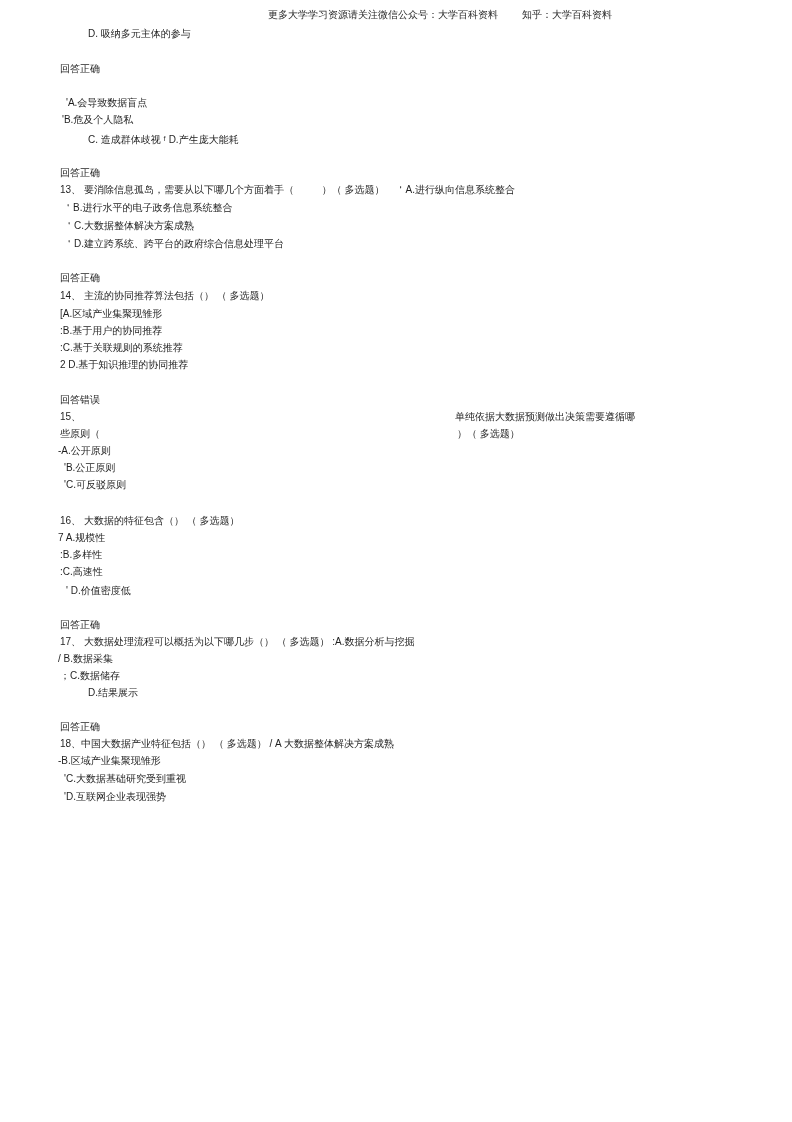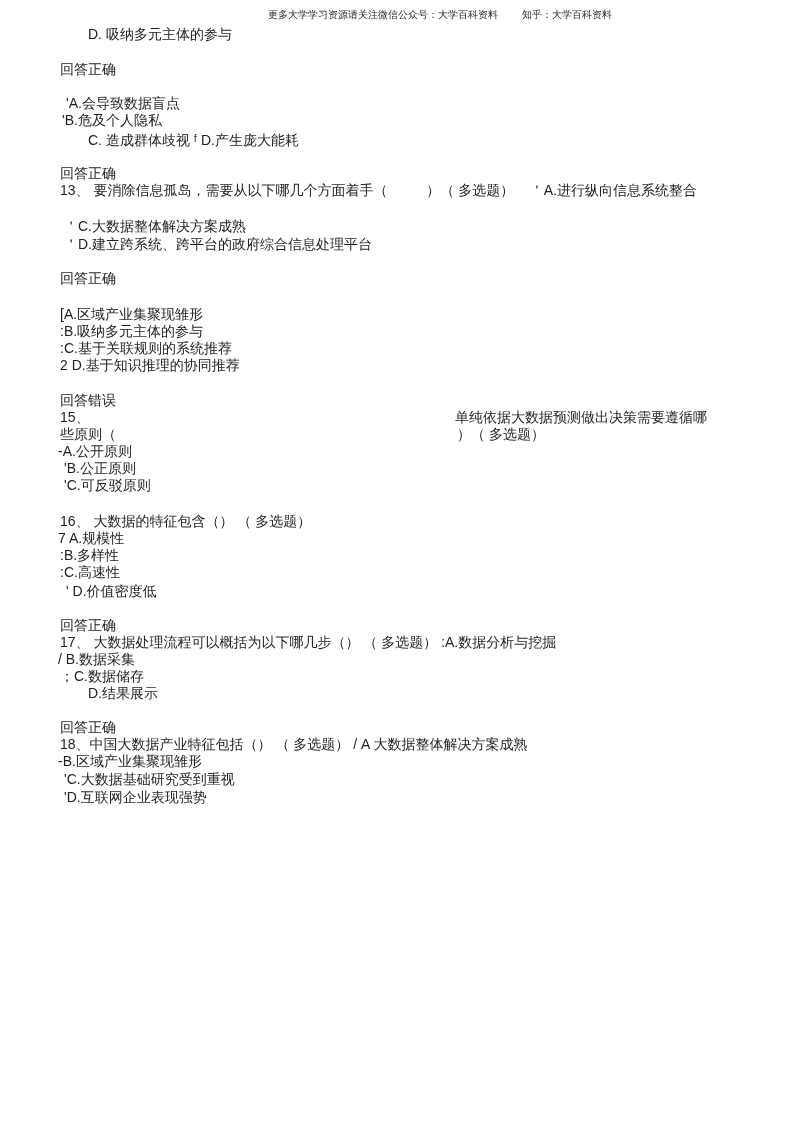--- a/index.html
+++ b/index.html
@@ -20,46 +20,48 @@
   .hdr {
     position: absolute;
     top: 8px;
     font-family: "Liberation Serif", "DejaVu Serif", serif;
     font-size: 10px;
     color: #2a2a2a;
     white-space: pre;
   }
   .ln {
     position: absolute;
-    font-size: 14px;
+    font-size: 10px;
     line-height: 16px;
     white-space: pre;
     color: #1f1f1f;
   }
 </style>
 </head>
 <body>
 
 <div class="page">
 
   <span class="hdr" style="left:268px">更多大学学习资源请关注微信公众号：大学百科资料</span>
   <span class="hdr" style="left:522px">知乎：大学百科资料</span>
 
   <div class="ln" style="top:26px;  left:88px">D. 吸纳多元主体的参与</div>
   <div class="ln" style="top:61px;  left:60px">回答正确</div>
   <div class="ln" style="top:95px;  left:66px">'A.会导致数据盲点</div>
   <div class="ln" style="top:112px; left:62px">'B.危及个人隐私</div>
   <div class="ln" style="top:132px; left:88px">C. 造成群体歧视 ᶠ D.产生庞大能耗</div>
   <div class="ln" style="top:165px; left:60px">回答正确</div>
   <div class="ln" style="top:182px; left:60px">13、 要消除信息孤岛，需要从以下哪几个方面着手（          ）（ 多选题）    ＇A.进行纵向信息系统整合</div>
+  <div class="ln" style="top:200px; left:63px">＇B.进行水平的电子政务信息系统整合</div>
   <div class="ln" style="top:218px; left:64px">＇C.大数据整体解决方案成熟</div>
   <div class="ln" style="top:236px; left:64px">＇D.建立跨系统、跨平台的政府综合信息处理平台</div>
   <div class="ln" style="top:270px; left:60px">回答正确</div>
+  <div class="ln" style="top:288px; left:60px">14、 主流的协同推荐算法包括（） （ 多选题）</div>
   <div class="ln" style="top:306px; left:60px">[A.区域产业集聚现雏形</div>
-  <div class="ln" style="top:323px; left:60px">:B.吸纳多元主体的参与</div>
+  <div class="ln" style="top:323px; left:60px">:B.基于用户的协同推荐</div>
   <div class="ln" style="top:340px; left:60px">:C.基于关联规则的系统推荐</div>
   <div class="ln" style="top:357px; left:60px">2 D.基于知识推理的协同推荐</div>
   <div class="ln" style="top:392px; left:60px">回答错误</div>
   <div class="ln" style="top:409px; left:60px">15、</div>
   <div class="ln" style="top:409px; left:455px">单纯依据大数据预测做出决策需要遵循哪</div>
   <div class="ln" style="top:426px; left:60px">些原则（</div>
   <div class="ln" style="top:426px; left:457px">）（ 多选题）</div>
   <div class="ln" style="top:443px; left:58px">-A.公开原则</div>
   <div class="ln" style="top:460px; left:64px">'B.公正原则</div>
   <div class="ln" style="top:477px; left:64px">'C.可反驳原则</div>

